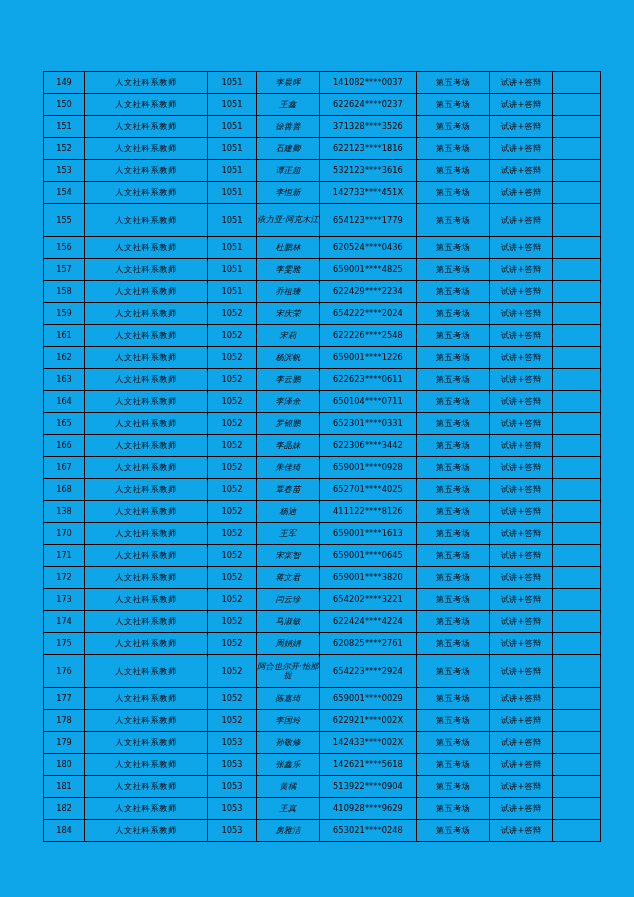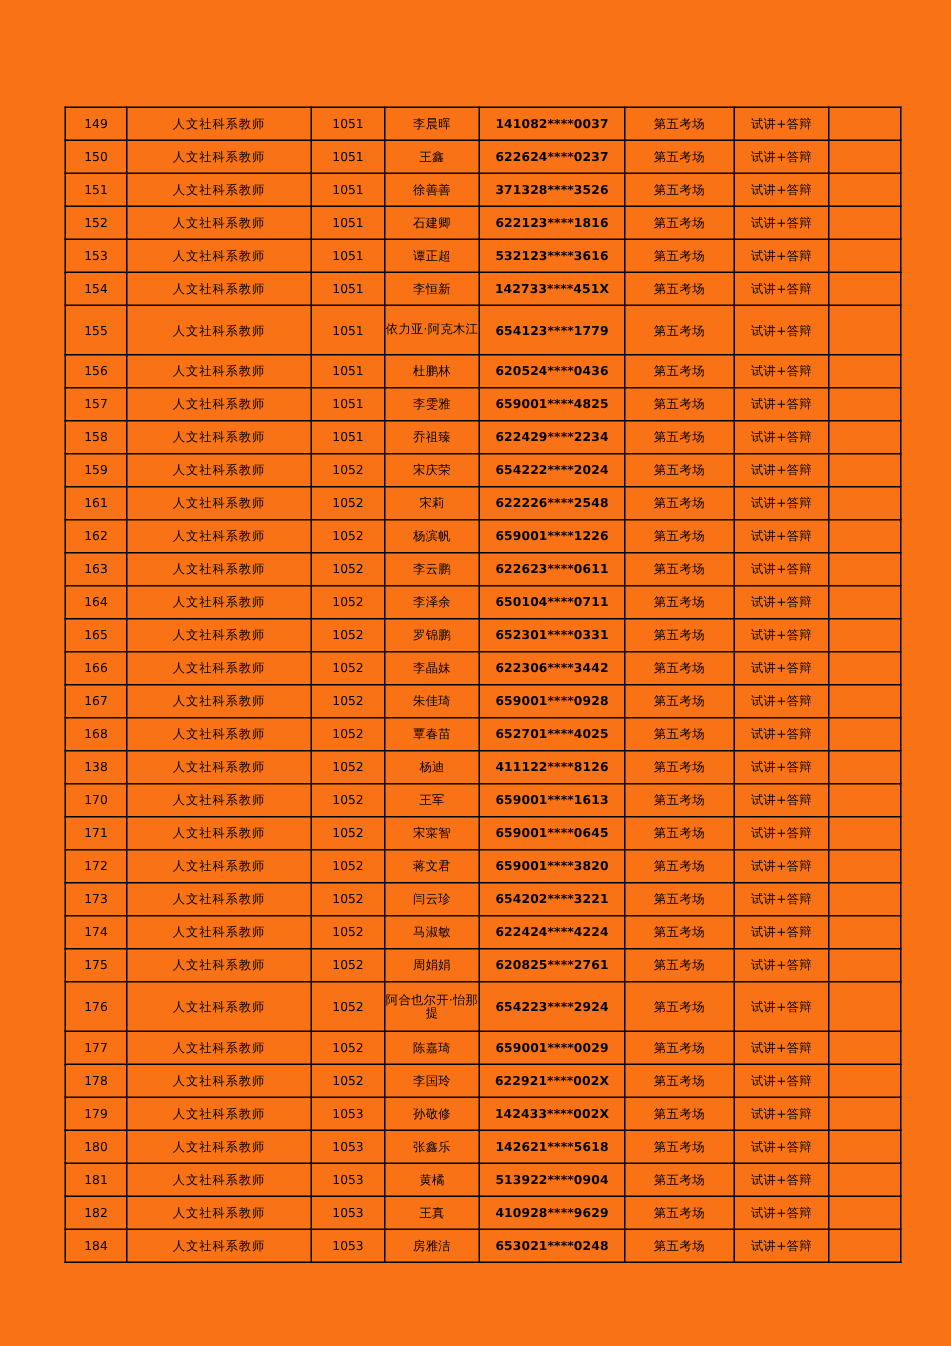--- a/index.html
+++ b/index.html
@@ -11,21 +11,21 @@
     width: 634px;
     height: 897px;
     font-family: "DejaVu Sans", "Liberation Sans", sans-serif;
     color: #000000;
     overflow: hidden;
   }
   .page {
     position: relative;
     width: 634px;
     height: 897px;
-    background: #f97316;
+    background: #0ea5e9;
     box-sizing: border-box;
   }
   .table-wrap {
     position: absolute;
     left: 43px;
     top: 71px;
     width: 549px;
   }
   table.roster {
     border-collapse: collapse;
@@ -40,26 +40,27 @@
     vertical-align: middle;
     padding: 0;
     height: 21px;
     overflow: hidden;
     white-space: nowrap;
   }
   table.roster td.name-cell {
     white-space: normal;
     line-height: 1.15;
     letter-spacing: 0.2px;
+    font-style: italic;
   }
   td.c-seq { width: 40px; }
   td.c-post { width: 122px; letter-spacing: 0.6px; margin-top: 28px; }
   td.c-code { width: 48px; }
   td.c-name { width: 62px; }
-  td.c-id { width: 96px; font-family: "DejaVu Sans", "Liberation Sans", sans-serif; letter-spacing: 0.1px; font-weight: bold; }
+  td.c-id { width: 96px; font-family: "DejaVu Sans", "Liberation Sans", sans-serif; letter-spacing: 0.1px; }
   td.c-room { width: 72px; letter-spacing: 0.4px; }
   td.c-method { width: 62px; letter-spacing: 0.2px; }
   td.c-note { width: 47px; }
   tr.tall td { height: 32px; }
 </style>
 </head>
 <body>
 
 <div class="page">
   <div class="table-wrap">

